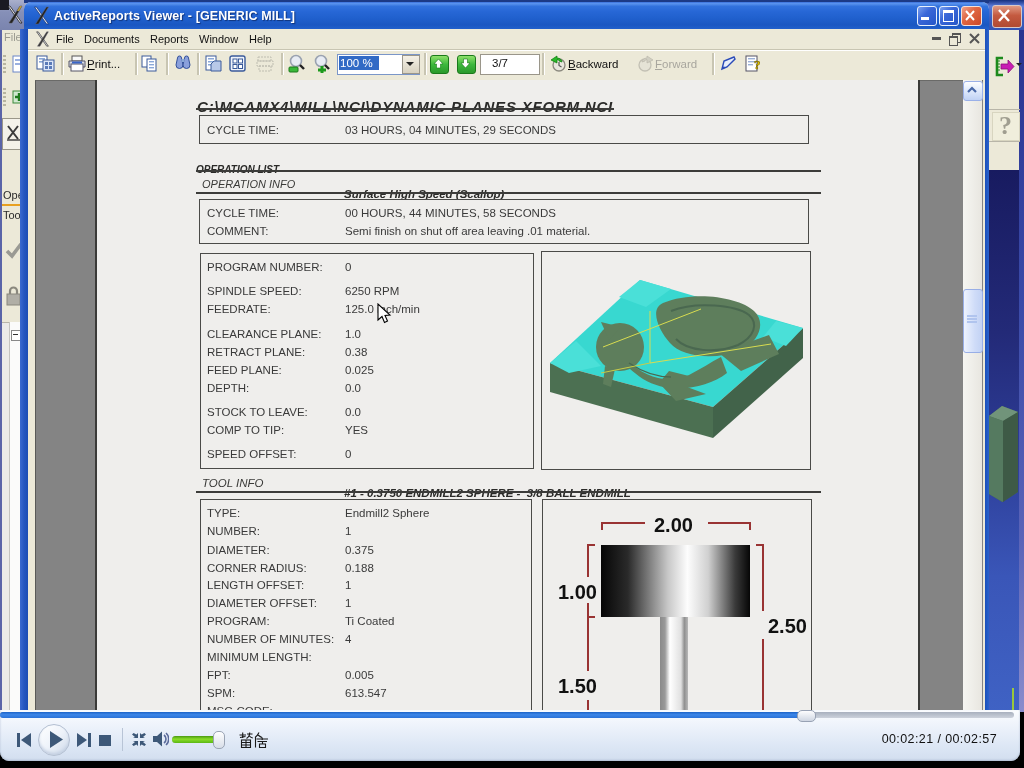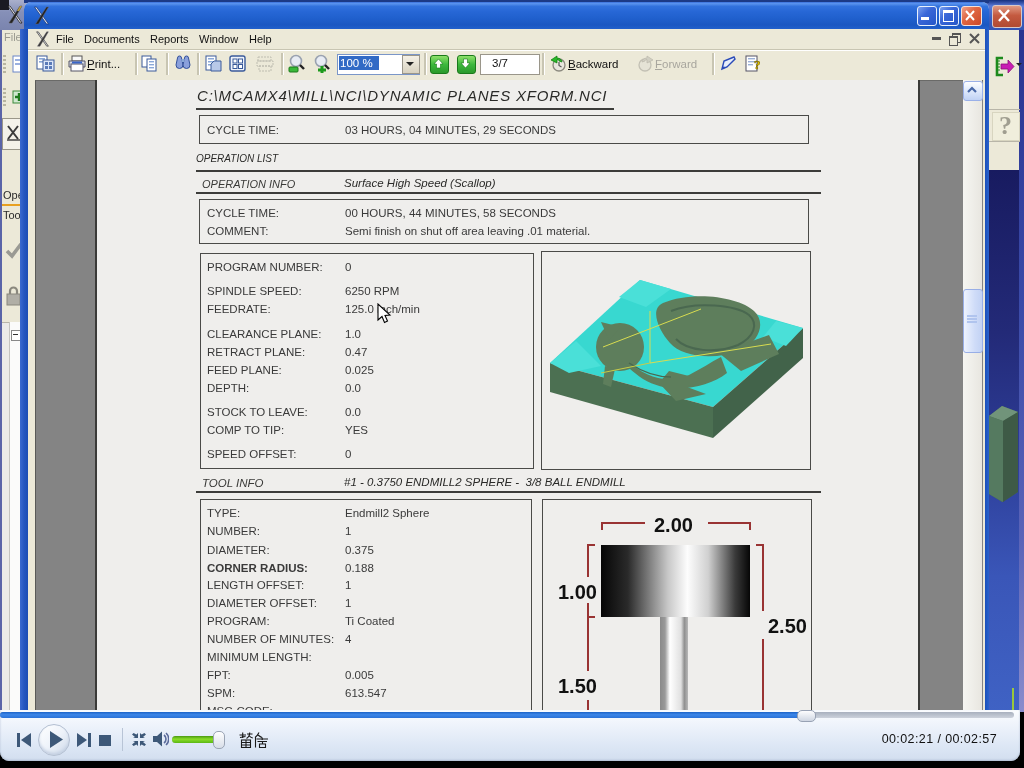--- a/index.html
+++ b/index.html
@@ -1,21 +1,21 @@
 <!DOCTYPE html>
 <html><head>
 <meta charset="utf-8">
 <style>
 html,body{margin:0;padding:0;background:#000;}
 #root{position:relative;width:1024px;height:768px;overflow:hidden;background:#000;font-family:"Liberation Sans",sans-serif;}
 .abs{position:absolute;}
 .row{position:absolute;font-size:11.5px;color:#3a3a3a;white-space:nowrap;line-height:14px;}
 .dbox{position:absolute;border:1.5px solid #4a4a48;background:#efeeec;}
 .rule{position:absolute;height:2px;background:#3c3c3a;}
-.ttl{position:absolute;font-weight:normal;font-style:italic;color:#2a2a28;white-space:nowrap;}
+.ttl{position:absolute;font-weight:bold;font-style:italic;color:#2a2a28;white-space:nowrap;margin-top:11px;}
 .it{position:absolute;font-style:italic;color:#3a3a38;white-space:nowrap;}
 .sep{position:absolute;width:2px;background:#c8c5b2;border-right:1px solid #fff;}
 </style>
 </head>
 <body>
 <div id="root">
 
 <div class="abs" style="left:0;top:0;width:28px;height:712px;background:#ece9d8;"></div>
 <div class="abs" style="left:0;top:0;width:28px;height:30px;background:linear-gradient(180deg,#aab0cc,#8690b8 40%,#7a84ae);"></div>
 <div class="abs" style="left:0;top:0;width:9px;height:10px;background:#1a1a22;"></div>
@@ -95,20 +95,21 @@
 
 <div class="abs" style="left:24px;top:2px;width:965px;height:27px;border-radius:7px 7px 0 0;background:linear-gradient(180deg,#3a70dc 0%,#5a94ee 6%,#3272dd 16%,#2767d6 35%,#2060cd 60%,#1a57c2 85%,#2160cc 100%);"></div>
 
 <div class="abs" style="left:20px;top:29px;width:8px;height:683px;background:linear-gradient(90deg,#3a6ad0,#2456c0 50%,#1a4cb4);"></div>
 <div class="abs" style="left:985px;top:29px;width:4px;height:683px;background:linear-gradient(90deg,#1a4fba,#2a62cc);"></div>
 
 <svg class="abs" style="left:33px;top:6px;" width="17" height="19" viewBox="0 0 16 19">
  <path d="M1 1 L13 18 L15 18 L3 1 Z" fill="#e8e8ee" stroke="#1a3a7a" stroke-width="0.8"></path>
  <path d="M13 1 L2 18 L5 18 L15 1 Z" fill="#23221f" stroke="#667" stroke-width="0.5"></path>
 </svg>
+<div class="abs" style="left:54px;top:9px;font-size:12.5px;font-weight:bold;color:#fff;text-shadow:1px 1px 1px #10337a;letter-spacing:0.1px;">ActiveReports Viewer - [GENERIC MILL]</div>
 
 <div class="abs" style="left:917px;top:6px;width:18px;height:18px;border-radius:3px;border:1px solid #e8f0fc;background:linear-gradient(135deg,#7ba1f0,#3a67d8 40%,#2456c8);"></div>
 <div class="abs" style="left:921px;top:17px;width:8px;height:3px;background:#fff;"></div>
 <div class="abs" style="left:939px;top:6px;width:18px;height:18px;border-radius:3px;border:1px solid #e8f0fc;background:linear-gradient(135deg,#7ba1f0,#3a67d8 40%,#2456c8);"></div>
 <div class="abs" style="left:943px;top:10px;width:9px;height:8px;border:1px solid #fff;border-top-width:3px;background:transparent;"></div>
 <div class="abs" style="left:961px;top:6px;width:19px;height:18px;border-radius:3px;border:1px solid #f4e0d8;background:linear-gradient(135deg,#f0a088,#e06844 40%,#cc4828);"></div>
 <svg class="abs" style="left:963px;top:8px;" width="14" height="15" viewBox="0 0 14 15">
       <path d="M3 3 L11 12 M11 3 L3 12" stroke="#fff" stroke-width="2"></path>
     </svg>
 
@@ -292,21 +293,21 @@
 <div class="dbox" style="left:200px;top:253px;width:332px;height:214px;"></div>
 <div class="row" style="left:207px;top:260px;">PROGRAM NUMBER:</div>
       <div class="row" style="left:345px;top:260px;">0</div>
 <div class="row" style="left:207px;top:284px;">SPINDLE SPEED:</div>
       <div class="row" style="left:345px;top:284px;">6250 RPM</div>
 <div class="row" style="left:207px;top:302px;">FEEDRATE:</div>
       <div class="row" style="left:345px;top:302px;">125.0 inch/min</div>
 <div class="row" style="left:207px;top:327px;">CLEARANCE PLANE:</div>
       <div class="row" style="left:345px;top:327px;">1.0</div>
 <div class="row" style="left:207px;top:345px;">RETRACT PLANE:</div>
-      <div class="row" style="left:345px;top:345px;">0.47</div>
+      <div class="row" style="left:345px;top:345px;">0.38</div>
 <div class="row" style="left:207px;top:363px;">FEED PLANE:</div>
       <div class="row" style="left:345px;top:363px;">0.025</div>
 <div class="row" style="left:207px;top:381px;">DEPTH:</div>
       <div class="row" style="left:345px;top:381px;">0.0</div>
 <div class="row" style="left:207px;top:405px;">STOCK TO LEAVE:</div>
       <div class="row" style="left:345px;top:405px;">0.0</div>
 <div class="row" style="left:207px;top:423px;">COMP TO TIP:</div>
       <div class="row" style="left:345px;top:423px;">YES</div>
 <div class="row" style="left:207px;top:447px;">SPEED OFFSET:</div>
       <div class="row" style="left:345px;top:447px;">0</div>
@@ -345,21 +346,21 @@
 <div class="ttl" style="left:344px;top:476px;font-size:11.5px;">#1 - 0.3750 ENDMILL2 SPHERE -&nbsp; 3/8 BALL ENDMILL</div>
 <div class="rule" style="left:196px;top:491px;width:625px;"></div>
 
 <div class="dbox" style="left:200px;top:499px;width:330px;height:215px;"></div>
 <div class="row" style="left:207px;top:506px;">TYPE:</div>
       <div class="row" style="left:345px;top:506px;">Endmill2 Sphere</div>
 <div class="row" style="left:207px;top:524px;">NUMBER:</div>
       <div class="row" style="left:345px;top:524px;">1</div>
 <div class="row" style="left:207px;top:543px;">DIAMETER:</div>
       <div class="row" style="left:345px;top:543px;">0.375</div>
-<div class="row" style="left:207px;top:561px;font-weight:bold;">CORNER RADIUS:</div>
+<div class="row" style="left:207px;top:561px;">CORNER RADIUS:</div>
       <div class="row" style="left:345px;top:561px;">0.188</div>
 <div class="row" style="left:207px;top:578px;">LENGTH OFFSET:</div>
       <div class="row" style="left:345px;top:578px;">1</div>
 <div class="row" style="left:207px;top:596px;">DIAMETER OFFSET:</div>
       <div class="row" style="left:345px;top:596px;">1</div>
 <div class="row" style="left:207px;top:614px;">PROGRAM:</div>
       <div class="row" style="left:345px;top:614px;">Ti Coated</div>
 <div class="row" style="left:207px;top:632px;">NUMBER OF MINUTES:</div>
       <div class="row" style="left:345px;top:632px;">4</div>
 <div class="row" style="left:207px;top:650px;">MINIMUM LENGTH:</div>

